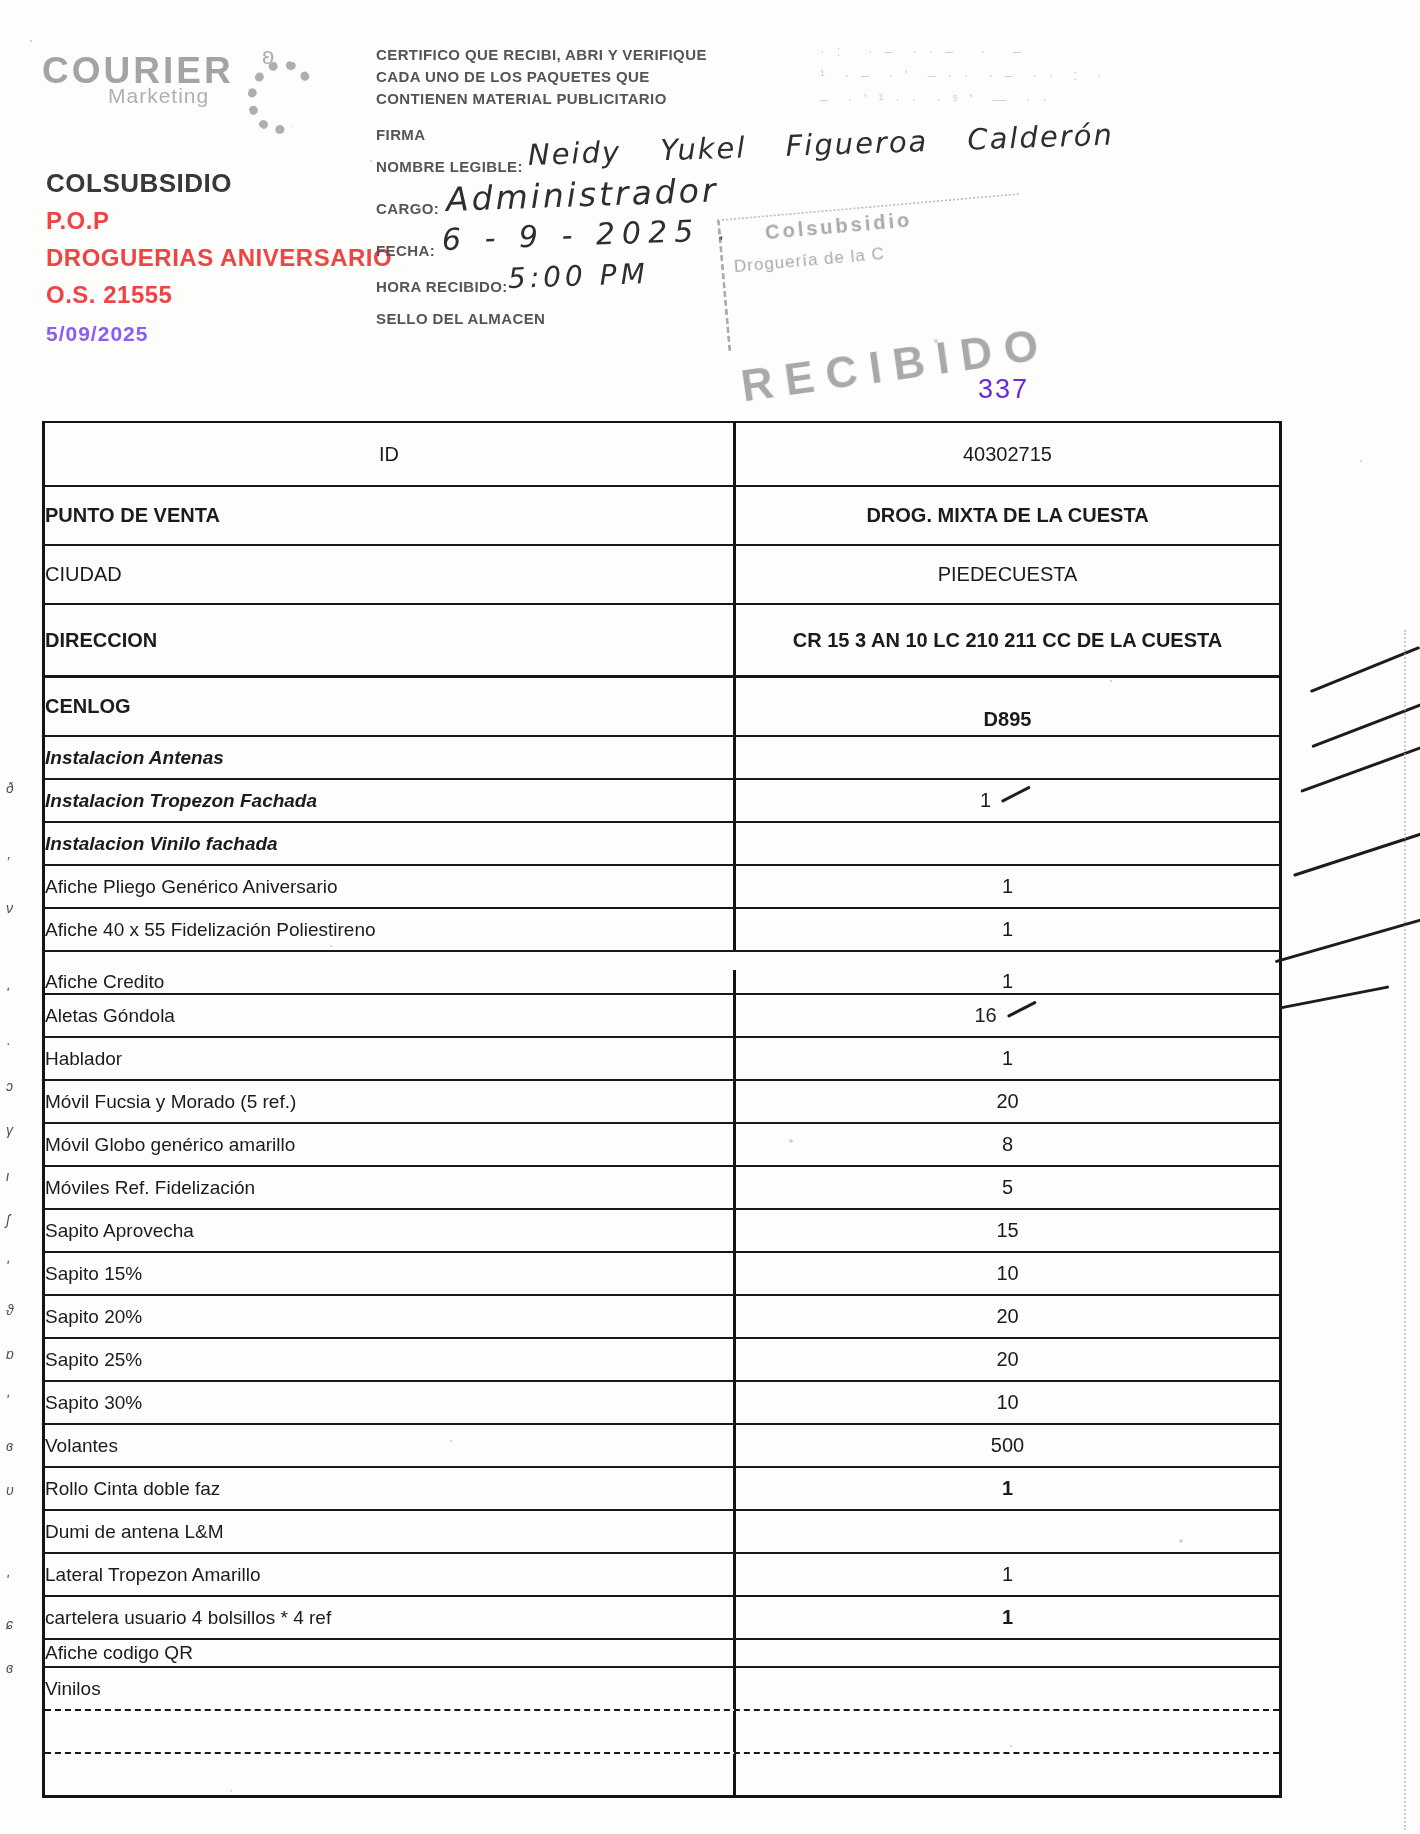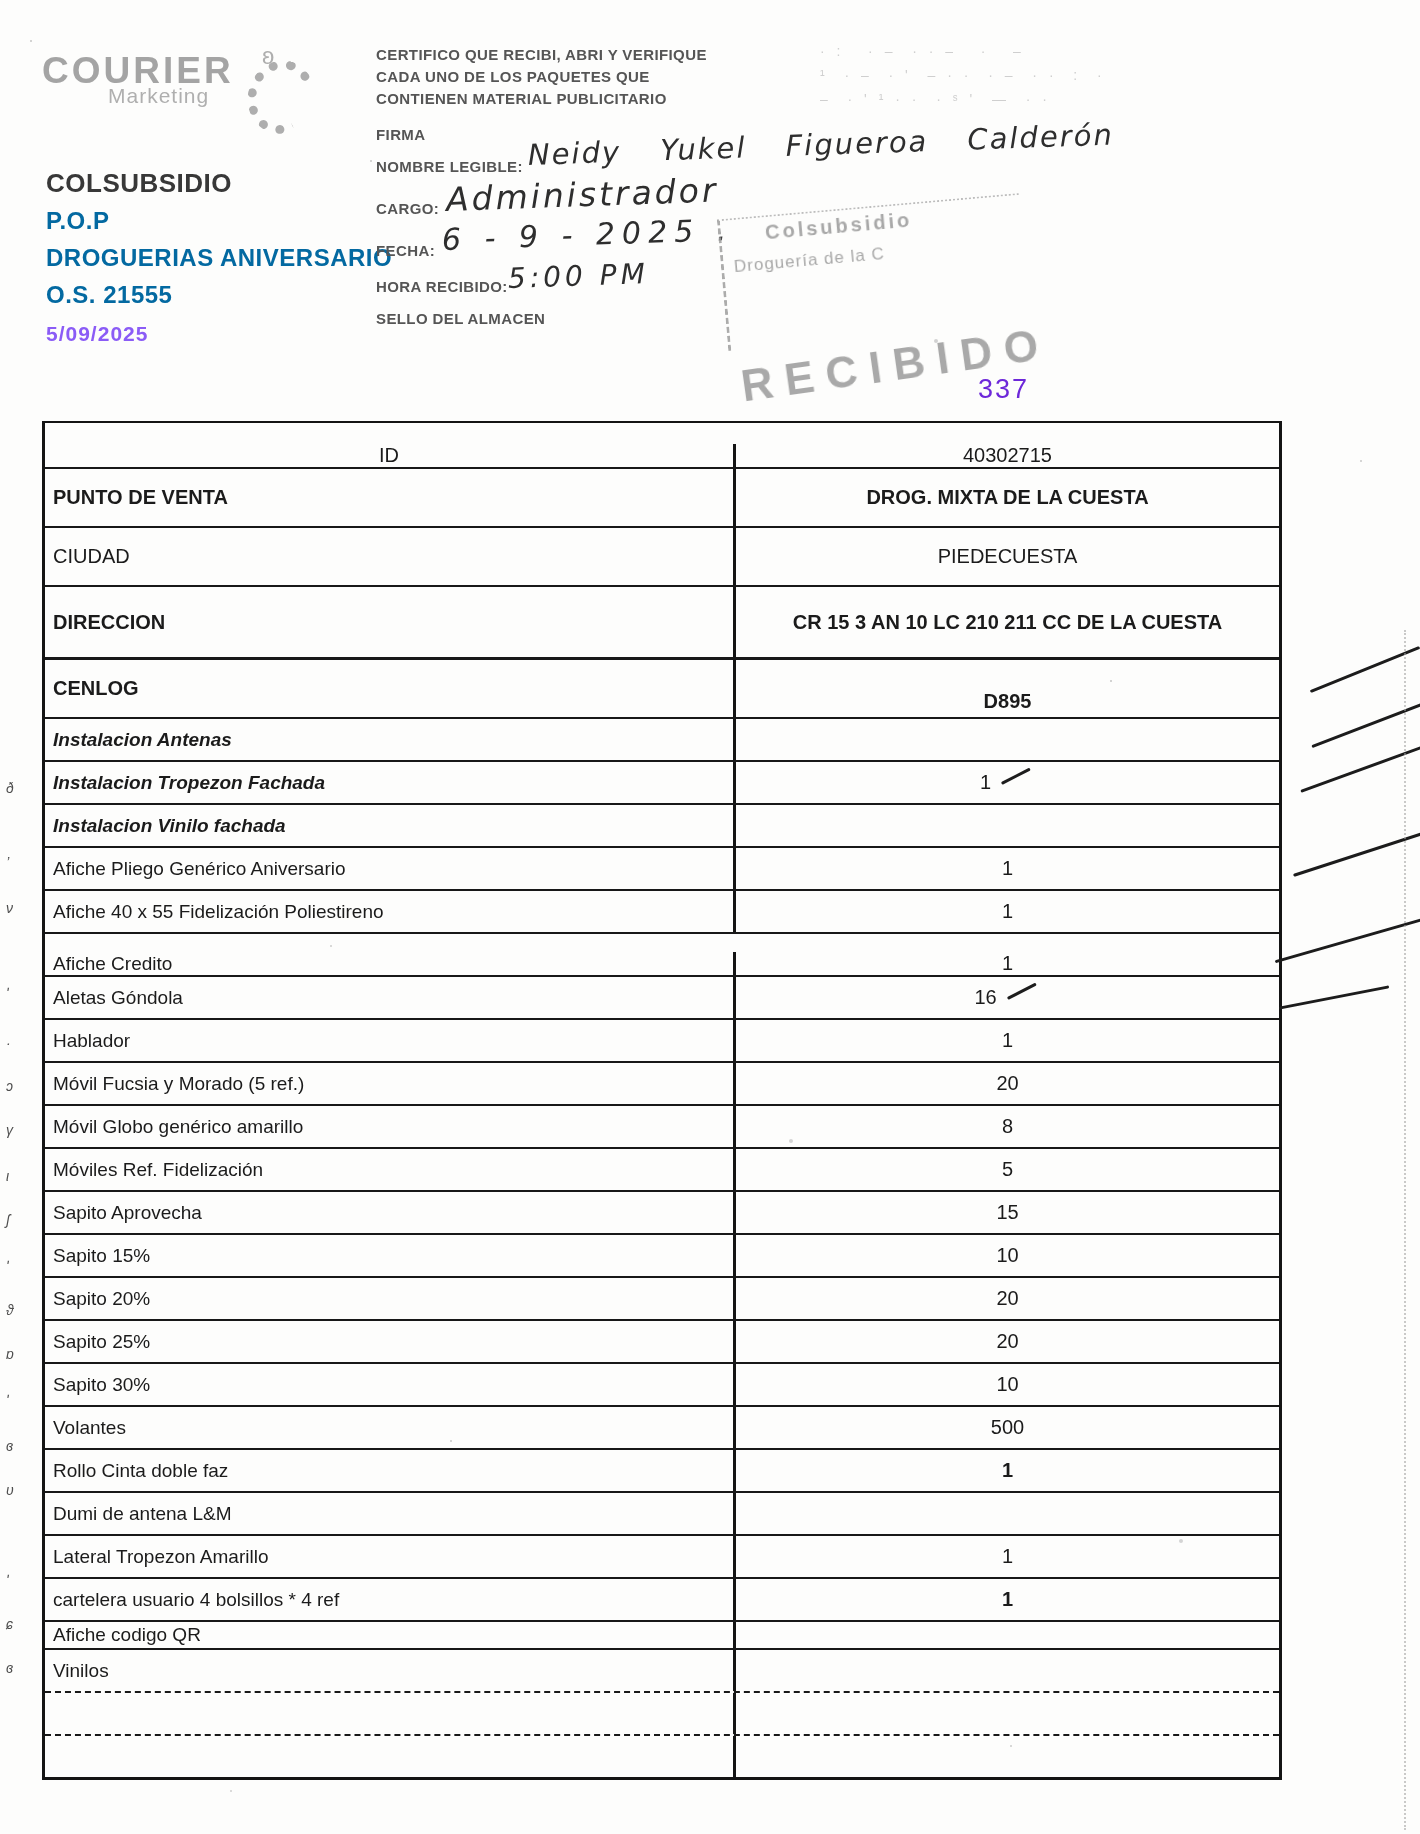--- a/index.html
+++ b/index.html
@@ -10,21 +10,21 @@
   }
   
   .logo{position:absolute;left:42px;top:50px;width:270px;height:100px;opacity:.8;filter:blur(.5px);}
   .logo-name{font-size:37px;font-weight:bold;letter-spacing:3px;color:#8f8f8f;}
   .logo-sub{font-size:21px;color:#9c9c9c;margin:-8px 0 0 66px;letter-spacing:1px;}
   .logo-c{position:absolute;left:206px;top:10px;width:48px;height:56px;border:9px dotted #9b9b9b;
           border-radius:50%;border-right-color:transparent;transform:rotate(18deg);}
   .logo-bird{position:absolute;left:220px;top:-8px;font-size:24px;color:#9b9b9b;}
   
   .org{position:absolute;left:46px;top:170px;line-height:1.0;}
-  .org div{font-size:24px;font-weight:600;color:#0369a1;letter-spacing:.5px;margin-bottom:13px;}
+  .org div{font-size:24px;font-weight:600;color:#ef4444;letter-spacing:.5px;margin-bottom:13px;}
   .org div:first-child{font-size:26px;font-weight:bold;color:#383838;}
   .doc-date{position:absolute;left:46px;top:322px;font-size:21px;font-weight:bold;color:#8b5cf6;letter-spacing:1px;}
   
   .cert{position:absolute;left:376px;top:44px;width:360px;font-size:15px;font-weight:600;color:#555;
         letter-spacing:.4px;line-height:1.45;filter:blur(.3px);}
   .plabel{position:absolute;font-size:15px;font-weight:600;color:#555;letter-spacing:.4px;filter:blur(.3px);}
   .hw{font-family:"DejaVu Sans",sans-serif;font-style:italic;color:#2e2e2e;position:absolute;
       transform:rotate(-2deg);transform-origin:left;white-space:nowrap;}
   .hw-name{left:528px;top:138px;font-size:29px;word-spacing:28px;letter-spacing:2px;}
   .hw-cargo{left:446px;top:180px;font-size:33px;letter-spacing:3px;}
@@ -40,21 +40,21 @@
   .receipt-number{position:absolute;left:978px;top:374px;font-size:27px;color:#6d28d9;letter-spacing:2px;}
   .faint-corner{position:absolute;left:820px;top:40px;color:#cfcfcf;font-size:14px;line-height:1.7;
                 letter-spacing:4px;white-space:pre;}
   
   .pop-table{position:absolute;left:42px;top:421px;width:1240px;border:3px solid #141414;
              border-top-width:2px;display:flex;flex-direction:column;box-sizing:border-box;background:transparent;}
   .trow{display:flex;border-top:2px solid #181818;box-sizing:border-box;}
   .trow:first-child{border-top:none;}
   .trow.thick{border-top-width:3px;}
   .trow.dashed{border-top-style:dashed;}
-  .lc{width:688px;display:flex;align-items:center;padding-left:8px;box-sizing:border-box;font-size:19px;}
+  .lc{width:688px;display:flex;align-items:center;box-sizing:border-box;font-size:19px;}
   .vc{flex:1;border-left:3px solid #141414;display:flex;align-items:center;justify-content:center;
       box-sizing:border-box;font-size:20px;}
   .lc.center{justify-content:center;padding-left:0;font-size:20px;}
   .lc.info{font-size:20px;}
   .b{font-weight:bold;}
   .bi{font-weight:bold;font-style:italic;}
   .vc.bottom{align-items:flex-end;padding-bottom:4px;}
   .pen-check{display:inline-block;width:32px;height:3px;background:#1d1d1d;border-radius:2px;
              transform:rotate(-27deg) translateY(-7px);margin-left:12px;}
   
@@ -112,21 +112,21 @@
     <div class="stamp-line1">Colsubsidio</div>
     <div class="stamp-line2">Droguería de la C</div>
   </div>
   <div class="recibido">RECIBIDO</div>
   <div class="receipt-number">337</div>
   <div class="faint-corner">· :   · –  · · –   ·   –
 ¹  · –  · '  – · ·  · –  · ·  :  ·
 –  · ' ¹ · ·  · ˢ '  —  · ·</div>
 
   <div class="pop-table">
-      <div class="trow" style="height: 44px; align-items: flex-end;">
+      <div class="trow" style="height: 62px;">
         <div class="lc info center">ID</div>
         <div class="vc">
           <span>40302715</span>
         </div>
       </div>
       <div class="trow" style="height: 59px;">
         <div class="lc info b">PUNTO DE VENTA</div>
         <div class="vc b">
           <span>DROG. MIXTA DE LA CUESTA</span>
         </div>

